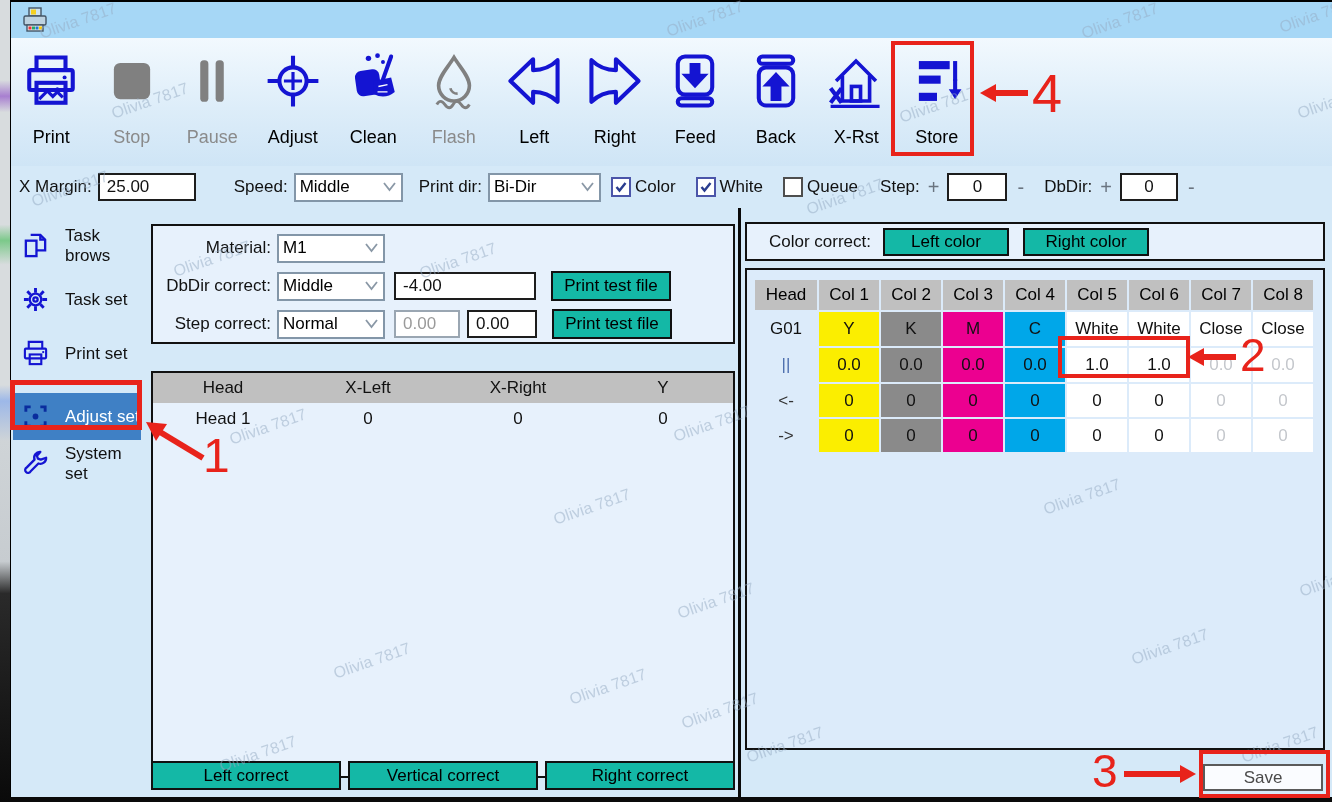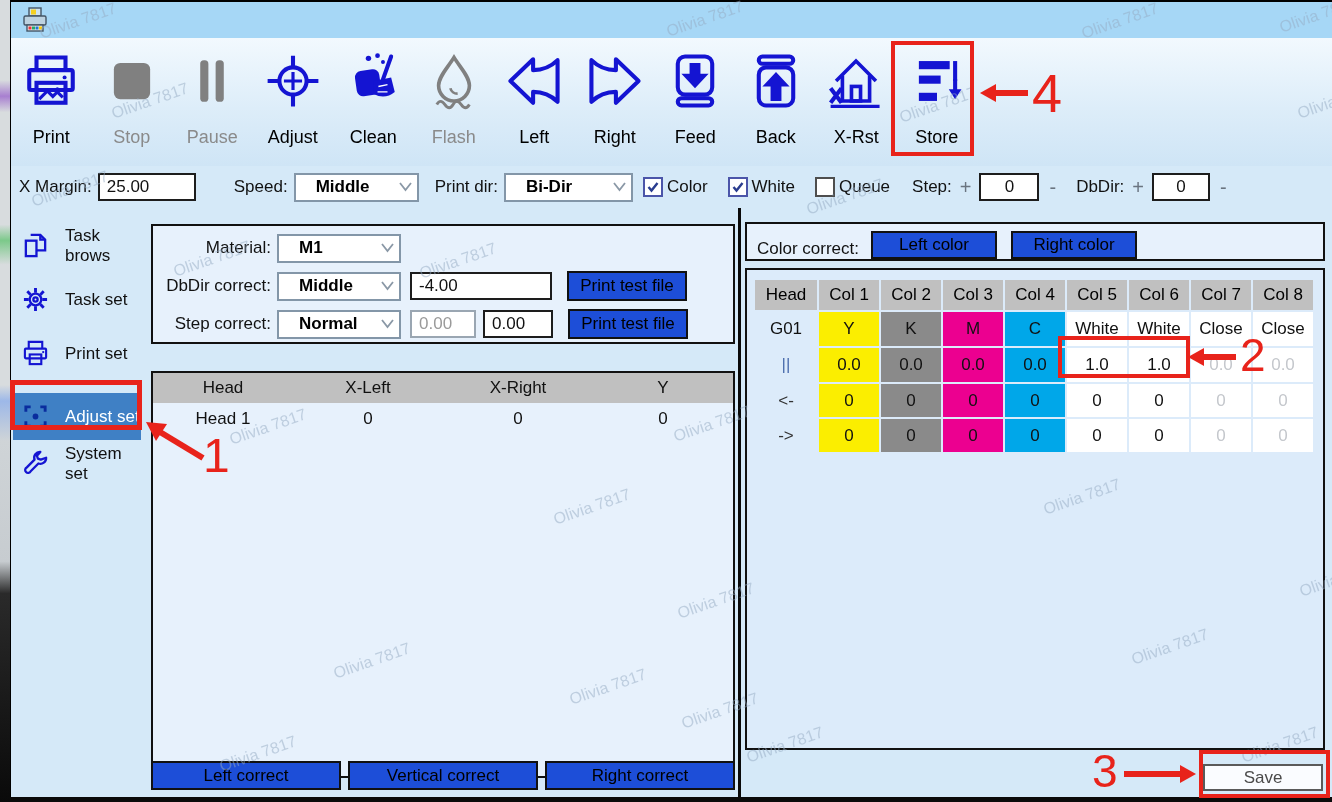--- a/index.html
+++ b/index.html
@@ -25,21 +25,21 @@
   .tool svg{width:58px;height:58px;}
   .tlabel{font-size:18px;margin-top:17px;color:#000;}
   .tool.disabled .tlabel{color:#8a8a8a;}
   
   .sb{position:absolute;left:0;top:164px;right:0;height:42px;display:flex;align-items:center;
     font-size:17px;}
   .inp{background:#fff;border:2px solid #1d1d1d;height:24px;display:flex;align-items:center;
     padding:0 7px;min-width:40px;}
   .inp.center{justify-content:center;}
   .dd{background:#fff;border:2px solid #8396a8;height:25px;display:flex;align-items:center;
-    justify-content:space-between;padding:0 5px 0 20px;font-weight:bold;}
+    justify-content:space-between;padding:0 5px 0 4px;}
   .ddv{color:#000;}
   .chev{color:#8a98a6;display:flex;}
   .cb{width:16px;height:16px;border:2px solid #4b55a9;background:#fff;display:inline-flex;
     align-items:center;justify-content:center;margin-right:4px;flex:none;}
   .cb.un{border-color:#4e4e4e;}
   .sign{color:#6a7480;font-size:20px;}
   
   .main{position:absolute;left:0;top:206px;right:0;bottom:0;}
   .side{position:absolute;left:0;top:0;width:130px;bottom:0;}
   .sitem{position:absolute;left:2px;right:0;height:47px;display:flex;align-items:center;
@@ -47,35 +47,35 @@
   .sitem svg{width:27px;height:27px;flex:none;}
   .sitem.sel{background:#3F80C5;color:#fff;}
   .vline{position:absolute;left:727px;top:0;bottom:0;width:3px;background:#0a0a0a;}
   
   .mid{position:absolute;left:140px;top:16px;width:584px;bottom:4px;}
   .box1{position:absolute;top:0;left:0;right:0;height:120px;border:2px solid #111;
     background:#E7F1FC;box-sizing:border-box;padding-top:7px;}
   .frow{display:flex;align-items:center;height:30px;margin-bottom:8px;font-size:17px;}
   .flab{width:118px;text-align:right;margin-right:6px;}
   .box1 .dd{width:95px;}
-  .btn{background:#1d4ed8;border:2px solid #111;display:flex;align-items:center;
+  .btn{background:#14b8a6;border:2px solid #111;display:flex;align-items:center;
     justify-content:center;font-size:17px;color:#000;box-sizing:border-box;}
   .box2{position:absolute;top:147px;left:0;right:0;height:407px;border:2px solid #111;
     background:#E7F1FC;box-sizing:border-box;}
   .htab-head{display:grid;grid-template-columns:140px 150px 150px 1fr;height:30px;
     background:#C0C0C0;}
   .htab-head div{display:flex;align-items:center;justify-content:center;font-size:17px;}
   .htab-row{display:grid;grid-template-columns:140px 150px 150px 1fr;height:31px;}
   .htab-row div{display:flex;align-items:center;justify-content:center;font-size:17px;}
   .midbtns{position:absolute;left:0;right:0;bottom:3px;height:29px;display:flex;gap:7px;}
   .midbtns .btn{flex:1;}
   
   .right{position:absolute;left:734px;top:14px;right:7px;bottom:6px;}
   .ccbox{position:absolute;top:0;left:0;right:0;height:39px;border:2px solid #111;
-    background:#E7F1FC;display:flex;align-items:flex-end;font-size:17px;box-sizing:border-box;}
+    background:#E7F1FC;display:flex;align-items:center;font-size:17px;box-sizing:border-box;padding-left:12px;}
   .ccbox .btn{width:126px;height:28px;}
   .tablebox{position:absolute;top:46px;left:0;right:0;bottom:41px;border:2px solid #111;
     background:#DCEBFA;box-sizing:border-box;}
   .ctable{display:grid;grid-template-columns:62px repeat(8,60px);
     grid-template-rows:30px 34px 34px 33px 33px;gap:2px;margin:10px 0 0 8px;}
   .ctable div{display:flex;align-items:center;justify-content:center;font-size:17px;}
   .th{background:#C0C0C0;color:#000;}
   .rl{background:transparent;}
   .pipe{color:#4d6fae;}
   .arrlab{color:#333;}

